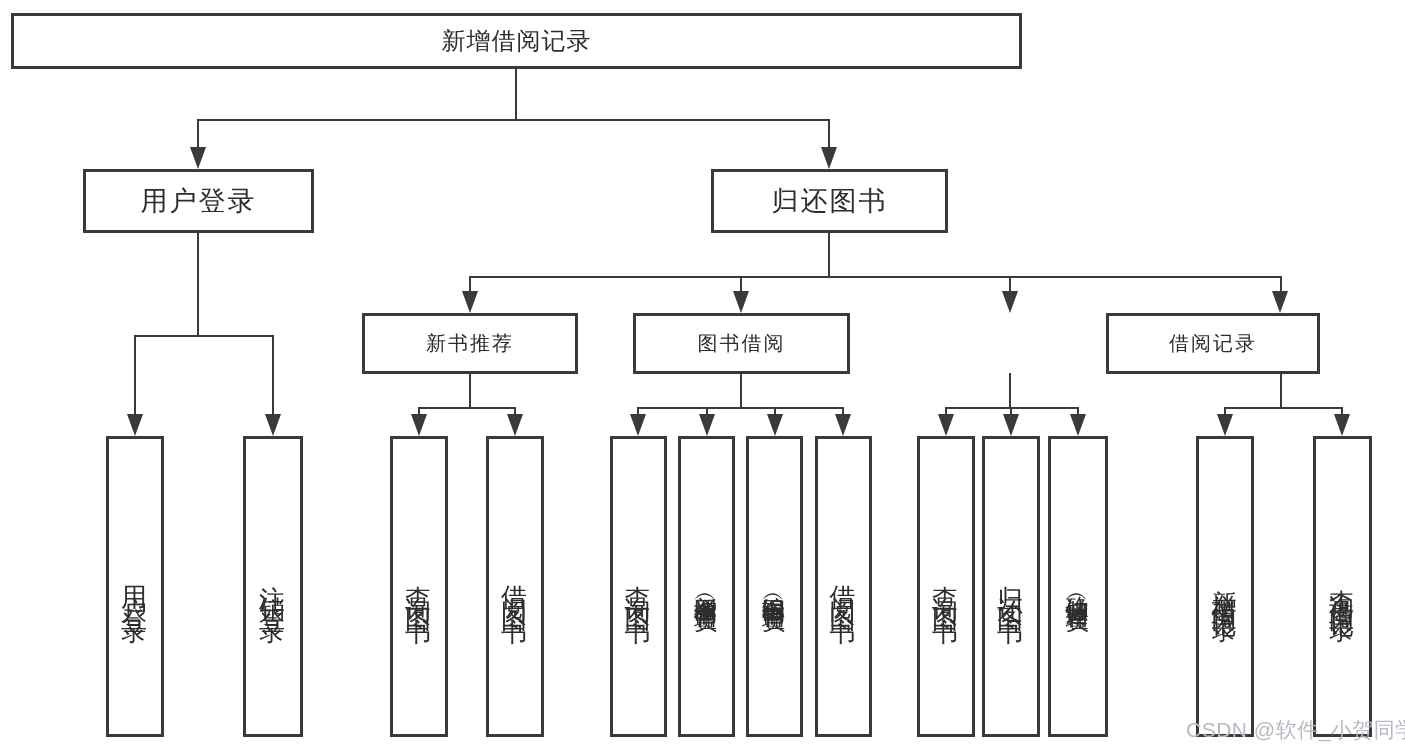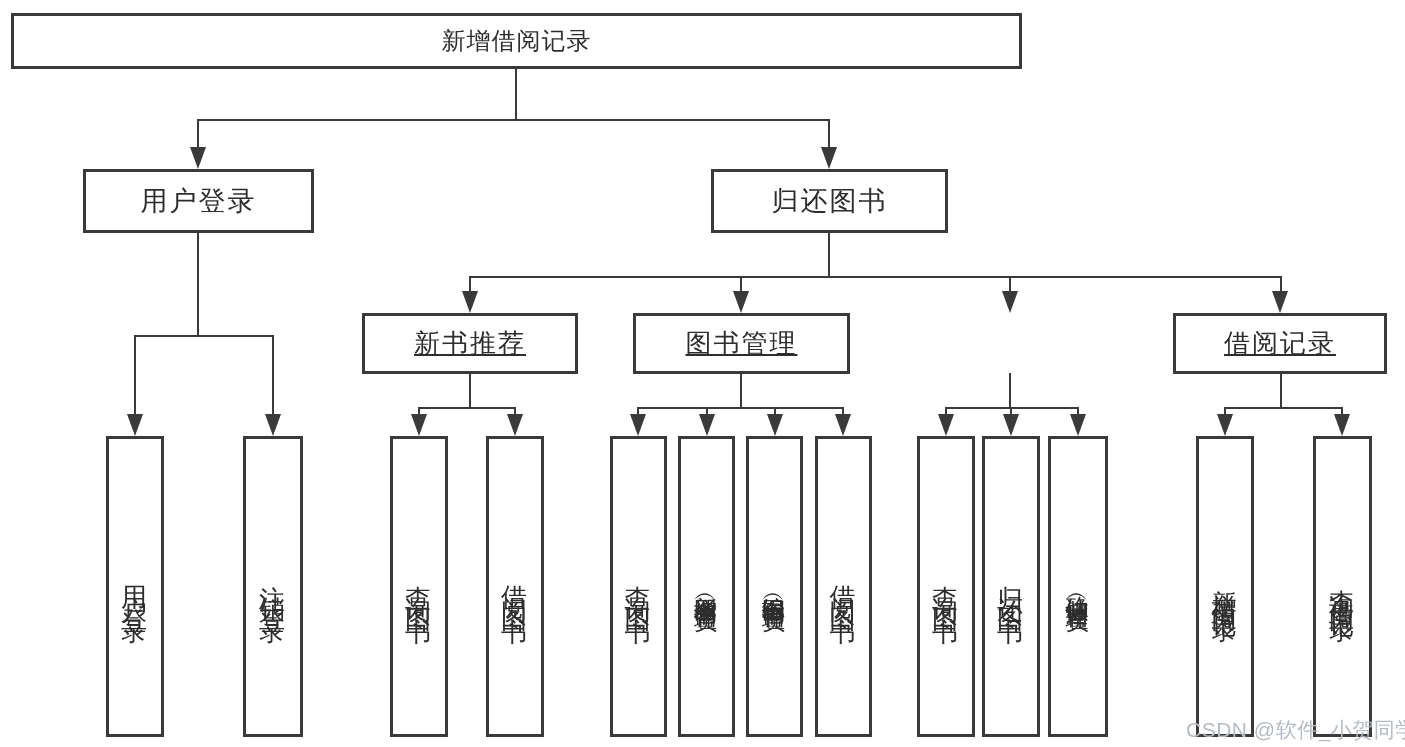--- a/index.html
+++ b/index.html
@@ -20,21 +20,21 @@
     background: #ffffff;
     border: 3px solid #3a3a3a;
     display: flex;
     align-items: center;
     justify-content: center;
     color: #2d2d2d;
     z-index: 2;
   }
   .hbox.root  { font-size: 24px; letter-spacing: 1px; }
   .hbox.lvl2  { font-size: 27px; letter-spacing: 2px; }
-  .hbox.lvl3  { font-size: 26px; letter-spacing: 2px; text-decoration: underline; }
+  .hbox.lvl3  { font-size: 20px; letter-spacing: 2px; }
 
   
   .vbox {
     position: absolute;
     background: #ffffff;
     border: 3px solid #3a3a3a;
     display: flex;
     align-items: center;
     justify-content: center;
     color: #2d2d2d;
@@ -148,23 +148,23 @@
     <span>用户登录</span>
   </div>
   <div class="hbox lvl2" style="left:711px; top:169px; width:237px; height:64px;">
     <span>归还图书</span>
   </div>
 
   <div class="hbox lvl3" style="left:362px; top:313px; width:216px; height:61px;">
     <span>新书推荐</span>
   </div>
   <div class="hbox lvl3" style="left:633px; top:313px; width:217px; height:61px;">
-    <span>图书管理</span>
-  </div>
-  <div class="hbox lvl3" style="left:1173px; top:313px; width:214px; height:61px;">
+    <span>图书借阅</span>
+  </div>
+  <div class="hbox lvl3" style="left:1106px; top:313px; width:214px; height:61px;">
     <span>借阅记录</span>
   </div>
 
   <div class="vbox" style="left:106px; top:436px; width:58px; height:301px;">
     <span class="vlabel ls-wide">用户登录</span>
   </div>
   <div class="vbox" style="left:243px; top:436px; width:60px; height:301px;">
     <span class="vlabel ls-wide">注销登录</span>
   </div>
 

